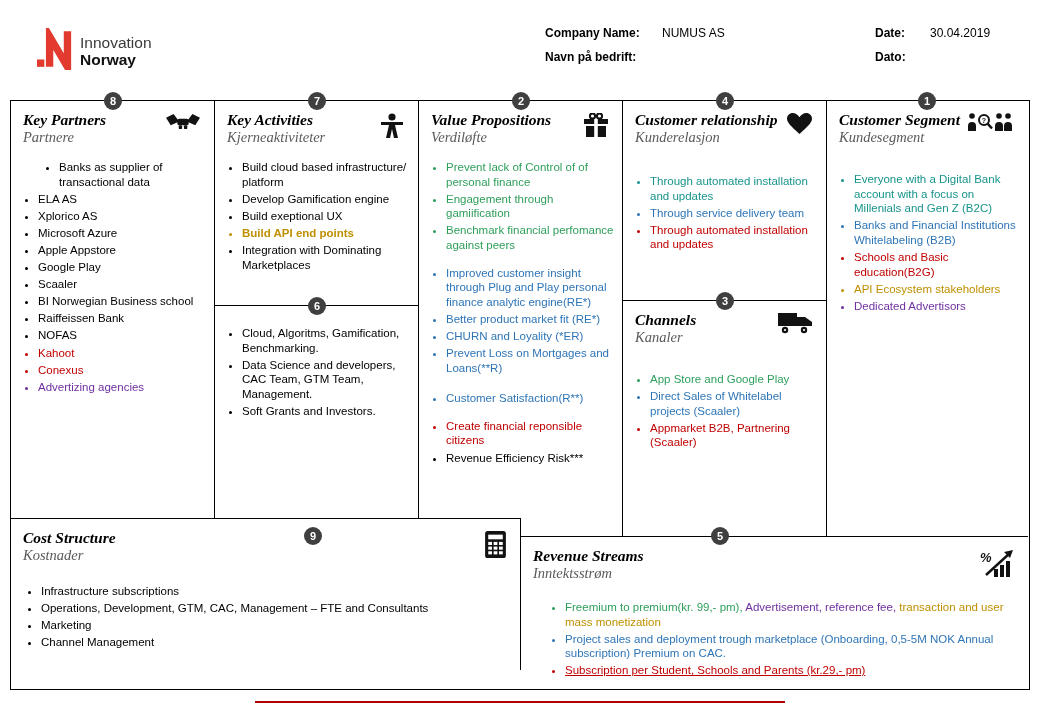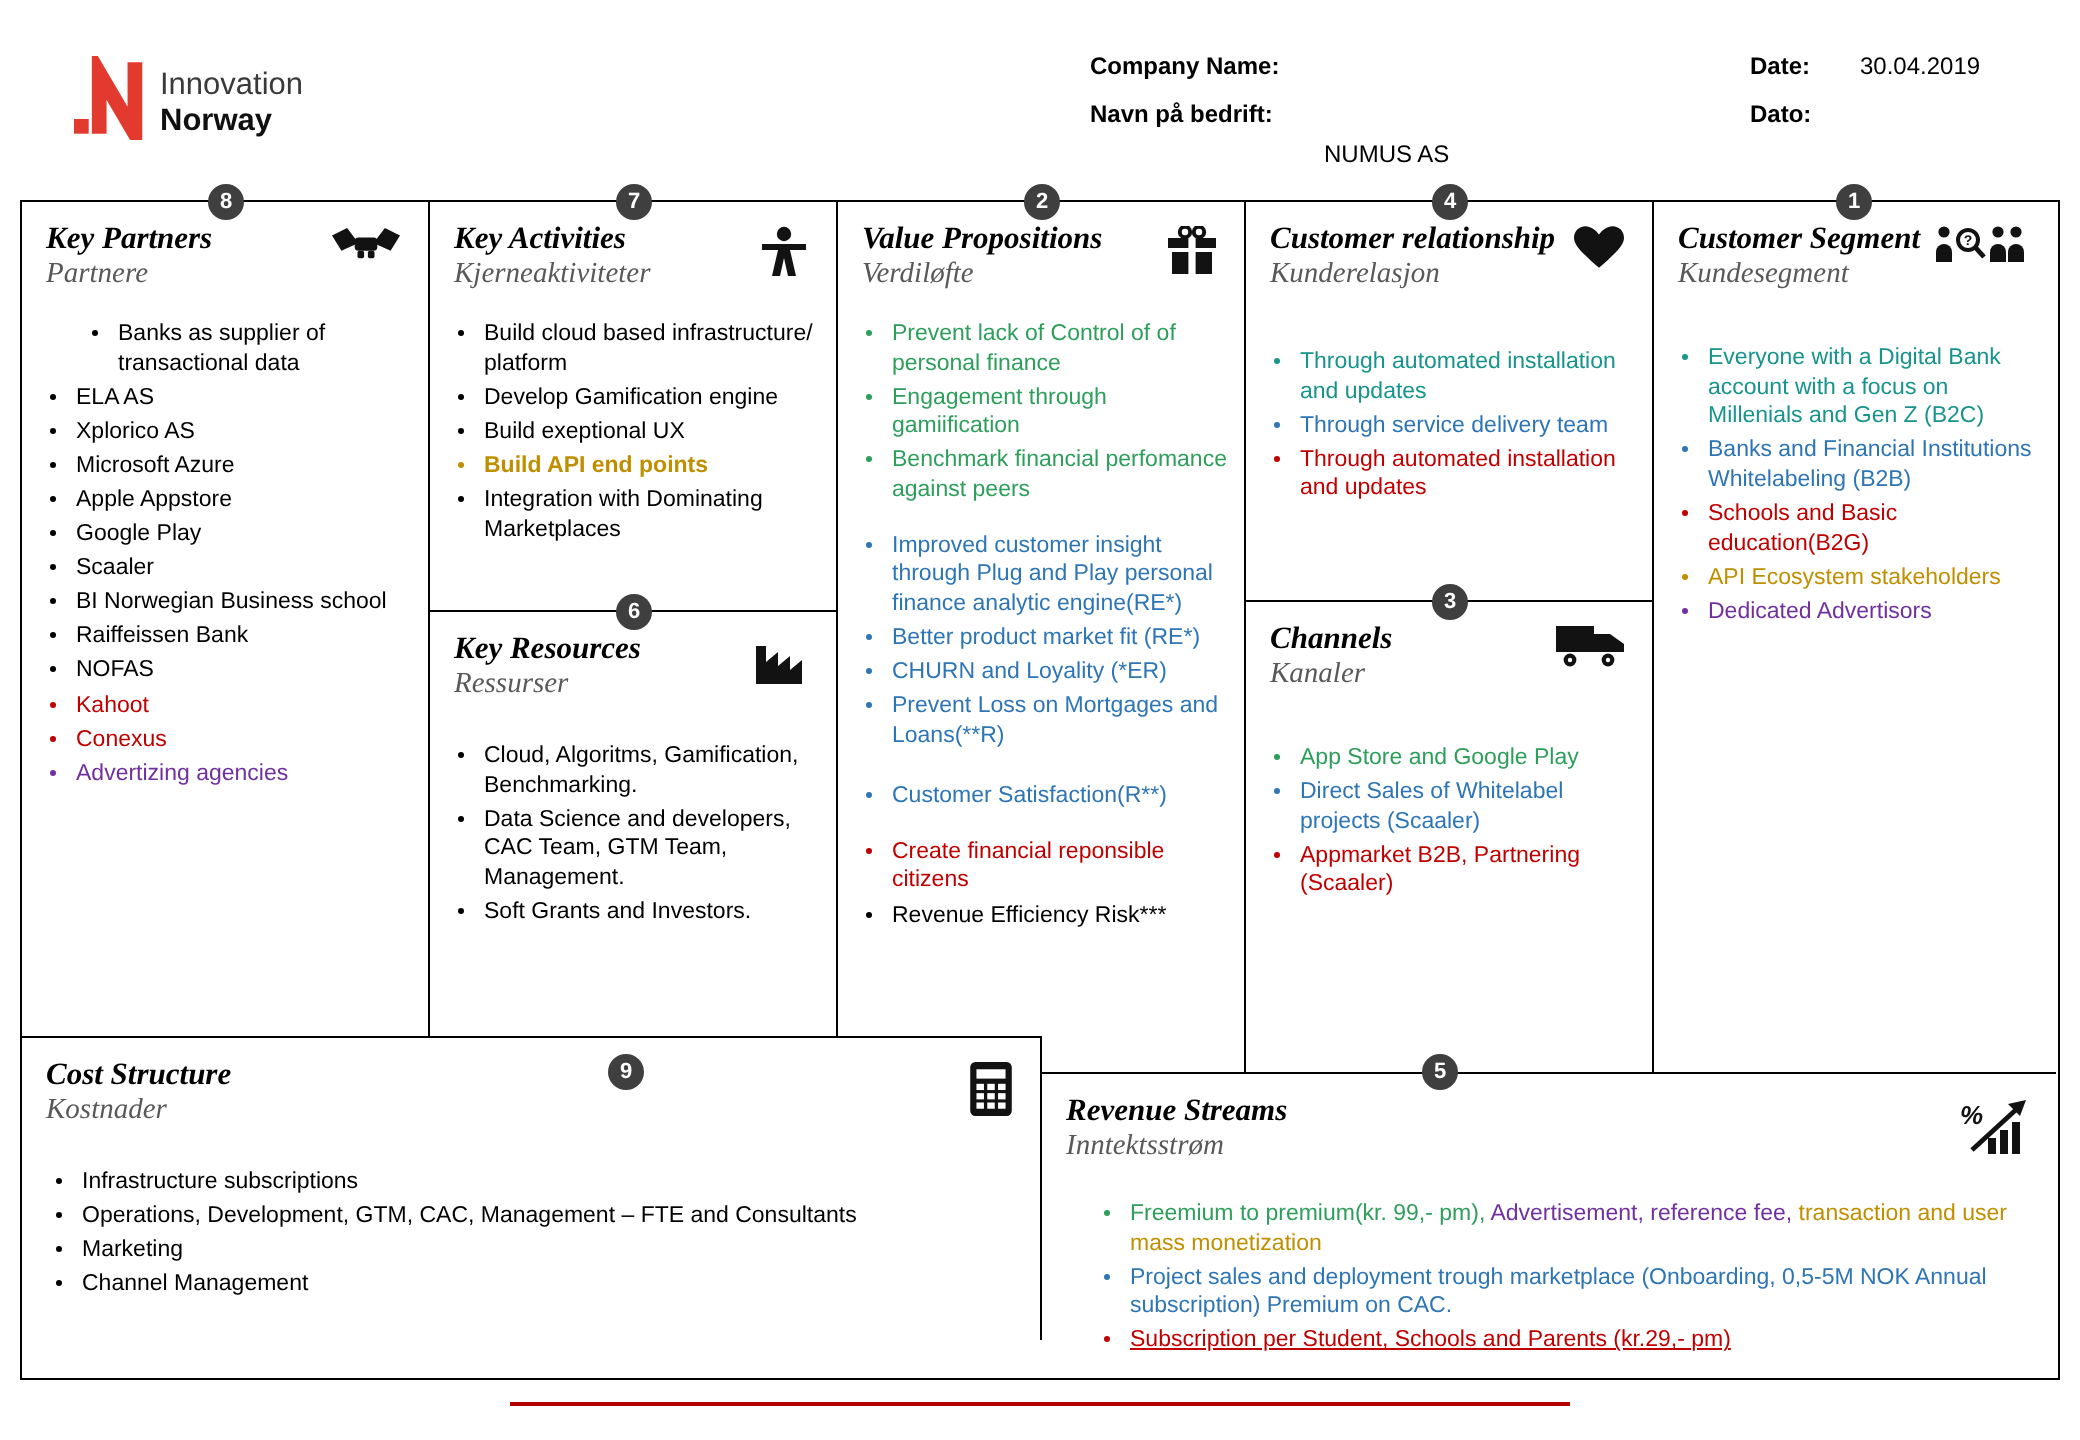--- a/index.html
+++ b/index.html
@@ -61,21 +61,21 @@
       <path d="M12 37 V8 L29 37 V3" stroke="#e23a2e" stroke-width="7" fill="none"></path>
     </svg>
   </span>
   <span class="logo-text">
     <div class="logo-line1">Innovation</div>
     <div class="logo-line2">Norway</div>
   </span>
 </div>
 
 <div class="hfield hlabel" style="left:545px; top:26px;">Company Name:</div>
-<div class="hfield" style="left:662px; top:26px;margin-top:44px;">NUMUS AS</div>
+<div class="hfield" style="left:662px; top:26px;">NUMUS AS</div>
 <div class="hfield hlabel" style="left:545px; top:50px;">Navn på bedrift:</div>
 <div class="hfield hlabel" style="left:875px; top:26px;">Date:</div>
 <div class="hfield" style="left:930px; top:26px;">30.04.2019</div>
 <div class="hfield hlabel" style="left:875px; top:50px;">Dato:</div>
 
 <div class="canvas">
 
   <section class="box kp">
     <div class="sec-head">
       <div>
@@ -125,31 +125,20 @@
     <ul class="items">
         <li style="color: rgb(0, 0, 0);"><span style="color: rgb(0, 0, 0);">Build cloud based infrastructure/ platform</span></li>
         <li style="color: rgb(0, 0, 0);"><span style="color: rgb(0, 0, 0);">Develop Gamification engine</span></li>
         <li style="color: rgb(0, 0, 0);"><span style="color: rgb(0, 0, 0);">Build exeptional UX</span></li>
         <li style="color: rgb(191, 143, 0);"><span style="color: rgb(191, 143, 0); font-weight: bold;">Build API end points</span></li>
         <li style="color: rgb(0, 0, 0);"><span style="color: rgb(0, 0, 0);">Integration with Dominating Marketplaces</span></li>
       </ul>
   </section>
 
   <section class="box kr">
-    <div class="sec-head">
-      <div>
-        <div class="sec-title">Key Resources</div>
-        <div class="sec-sub">Ressurser</div>
-      </div>
-      <span class="icon">
-        <svg width="28" height="24" viewBox="0 0 28 24">
-          <path d="M2 24 V5 h5 v8 l6 -5 v7 l6 -5 v7 l6 -5 v12 Z"></path>
-        </svg>
-      </span>
-    </div>
     <ul class="items">
         <li style="color: rgb(0, 0, 0);"><span style="color: rgb(0, 0, 0);">Cloud, Algoritms, Gamification, Benchmarking.</span></li>
         <li style="color: rgb(0, 0, 0);"><span style="color: rgb(0, 0, 0);">Data Science and developers, CAC Team, GTM Team, Management.</span></li>
         <li style="color: rgb(0, 0, 0);"><span style="color: rgb(0, 0, 0);">Soft Grants and Investors.</span></li>
       </ul>
   </section>
 
   <section class="box vp">
     <div class="sec-head">
       <div>

